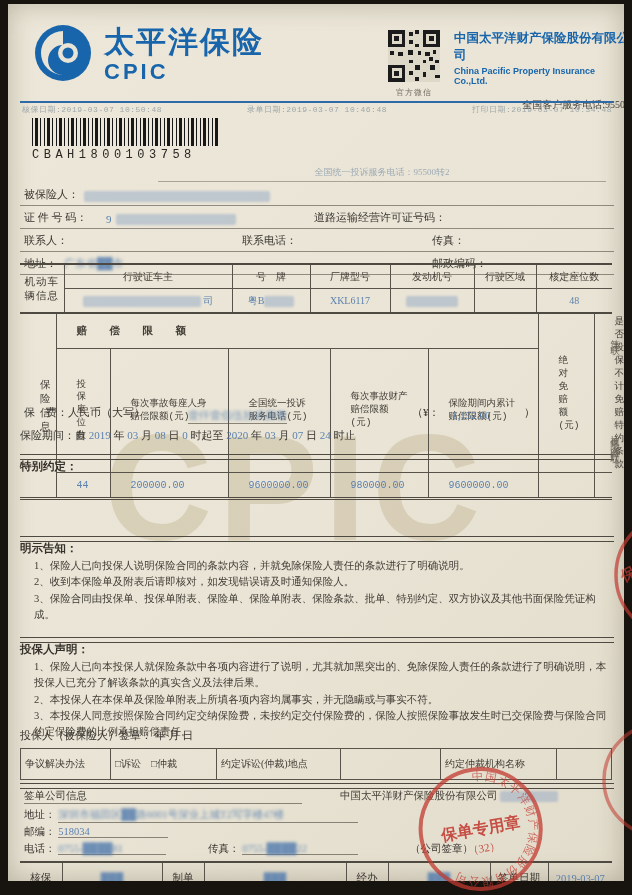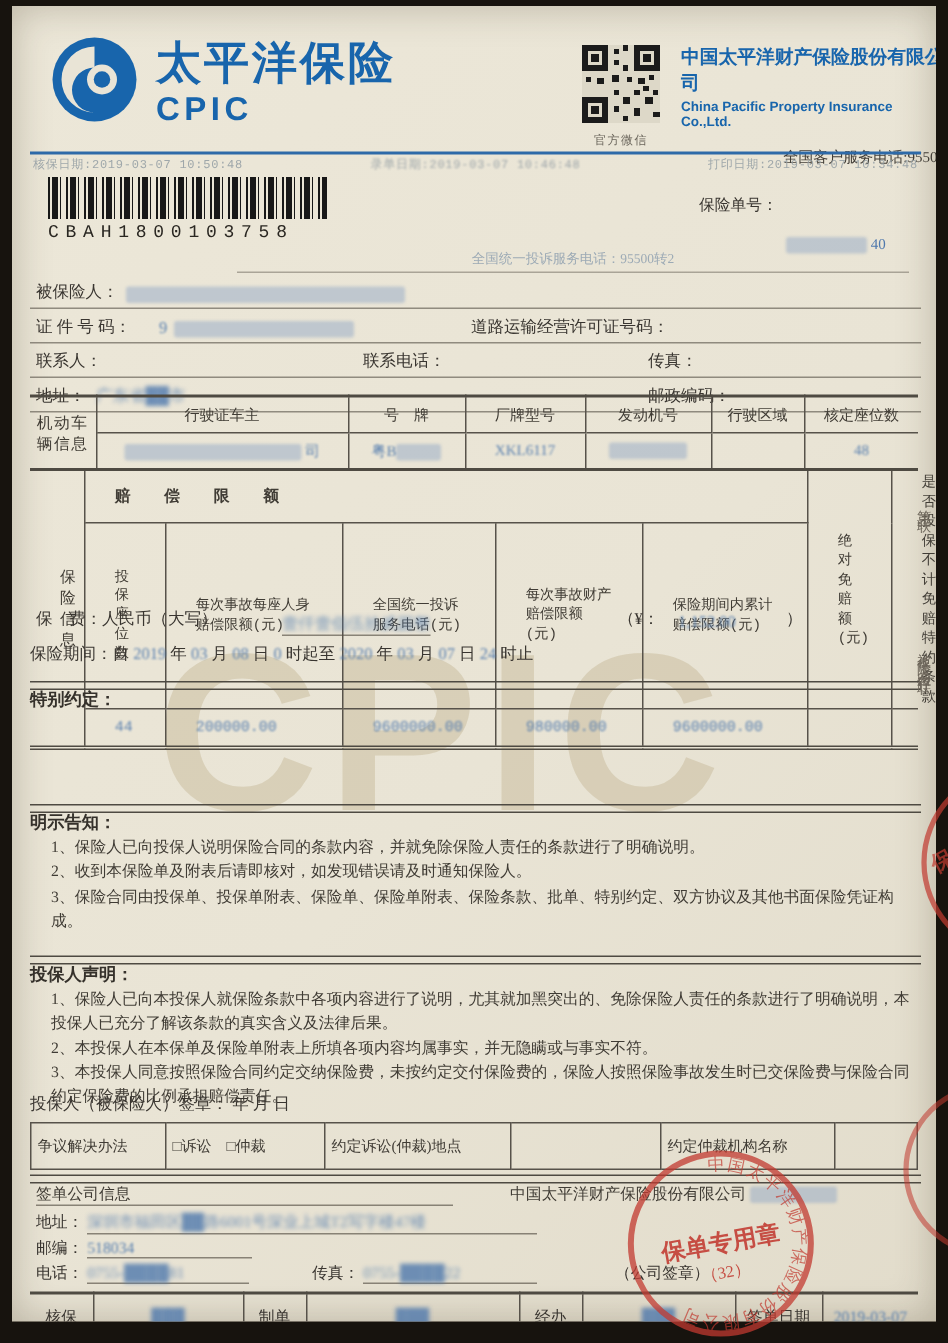--- a/index.html
+++ b/index.html
@@ -166,27 +166,20 @@
       <span style="filter:blur(.5px);">核保日期:2019-03-07 10:50:48</span>
       <span style="filter:blur(.6px);">录单日期:2019-03-07 10:46:48</span>
       <span style="filter:blur(.5px);">打印日期:2019-03-07 10:34:48</span>
     </div>
 
     <div class="title-block">
       <div class="barcode-wrap">
         <div class="barcode"></div>
         <div class="barcode-text">CBAH1800103758</div>
       </div>
-      <div class="policy-no">
-        <span class="lab">保险单号：</span>
-        <div class="policy-no-val">
-          <span class="redact-bar" style="width:54px;"></span>
-          <span class="blue">40</span>
-        </div>
-      </div>
     </div>
     <div class="complaint">全国统一投诉服务电话：95500转2</div>
 
     <div class="fr" style="top:178px;">
       <span class="at lab" style="left:4px;">被保险人：</span>
       <span class="at" style="left:64px;"><span class="redact-bar" style="width:186px;"></span></span>
     </div>
     <div class="fr" style="top:201px;">
       <span class="at lab" style="left:4px;">证 件 号 码：</span>
       <span class="at blue blur1" style="left:86px;">9</span>

